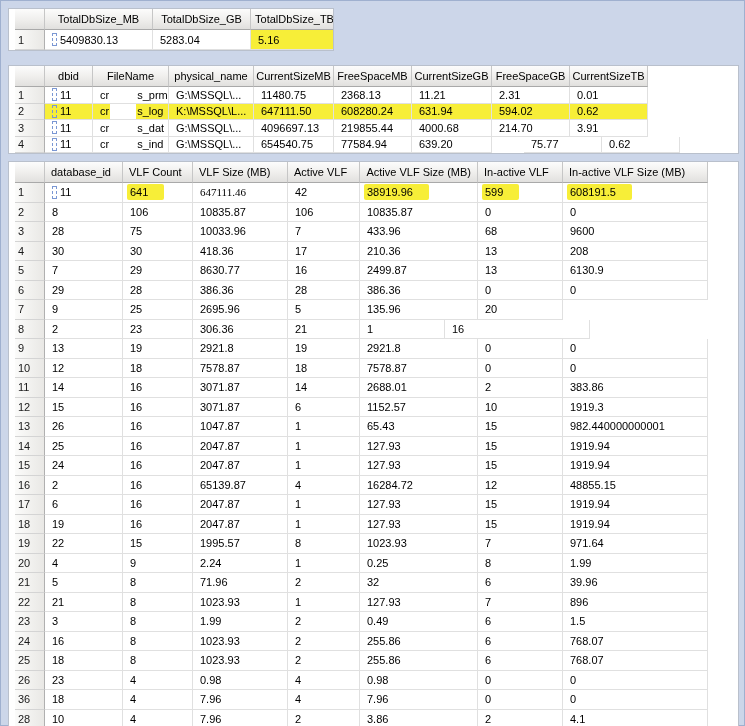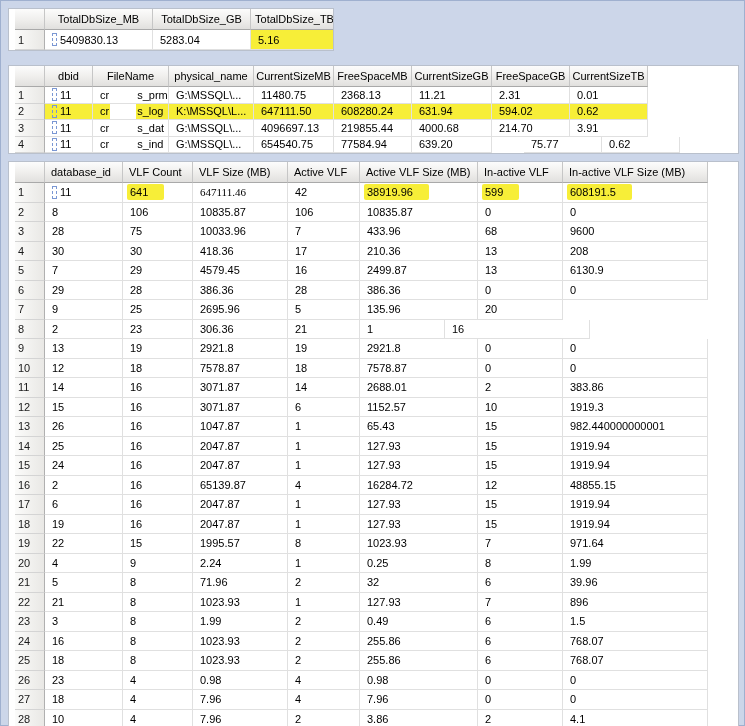--- a/index.html
+++ b/index.html
@@ -260,21 +260,21 @@
         </div>
         <div class="hcell" style="width: 70px; justify-content: flex-start;">
           <span>VLF Count</span>
         </div>
         <div class="hcell" style="width: 95px; justify-content: flex-start;">
           <span>VLF Size (MB)</span>
         </div>
         <div class="hcell" style="width: 72px; justify-content: flex-start;">
           <span>Active VLF</span>
         </div>
-        <div class="hcell" style="width: 118px; justify-content: flex-start;">
+        <div class="hcell" style="width: 118px; justify-content: flex-end;">
           <span>Active VLF Size (MB)</span>
         </div>
         <div class="hcell" style="width: 85px; justify-content: flex-start;">
           <span>In-active VLF</span>
         </div>
         <div class="hcell" style="width: 145px; justify-content: flex-start;">
           <span>In-active VLF Size (MB)</span>
         </div>
       </div>
       <div class="grow" style="height: 19.5px;">
@@ -386,21 +386,21 @@
         <div class="rowhdr" style="width: 30px;">
           <span>5</span>
         </div>
         <div class="cell" style="width: 78px;">
           <span>7</span>
         </div>
         <div class="cell" style="width: 70px;">
           <span>29</span>
         </div>
         <div class="cell" style="width: 95px;">
-          <span>4579.45</span>
+          <span>8630.77</span>
         </div>
         <div class="cell" style="width: 72px;">
           <span>16</span>
         </div>
         <div class="cell" style="width: 118px;">
           <span>2499.87</span>
         </div>
         <div class="cell" style="width: 85px;">
           <span>13</span>
         </div>
@@ -943,21 +943,21 @@
         </div>
         <div class="cell" style="width: 85px;">
           <span>0</span>
         </div>
         <div class="cell" style="width: 145px;">
           <span>0</span>
         </div>
       </div>
       <div class="grow" style="height: 19.5px;">
         <div class="rowhdr" style="width: 30px;">
-          <span>27</span>
+          <span>36</span>
         </div>
         <div class="cell" style="width: 78px;">
           <span>18</span>
         </div>
         <div class="cell" style="width: 70px;">
           <span>4</span>
         </div>
         <div class="cell" style="width: 95px;">
           <span>7.96</span>
         </div>

